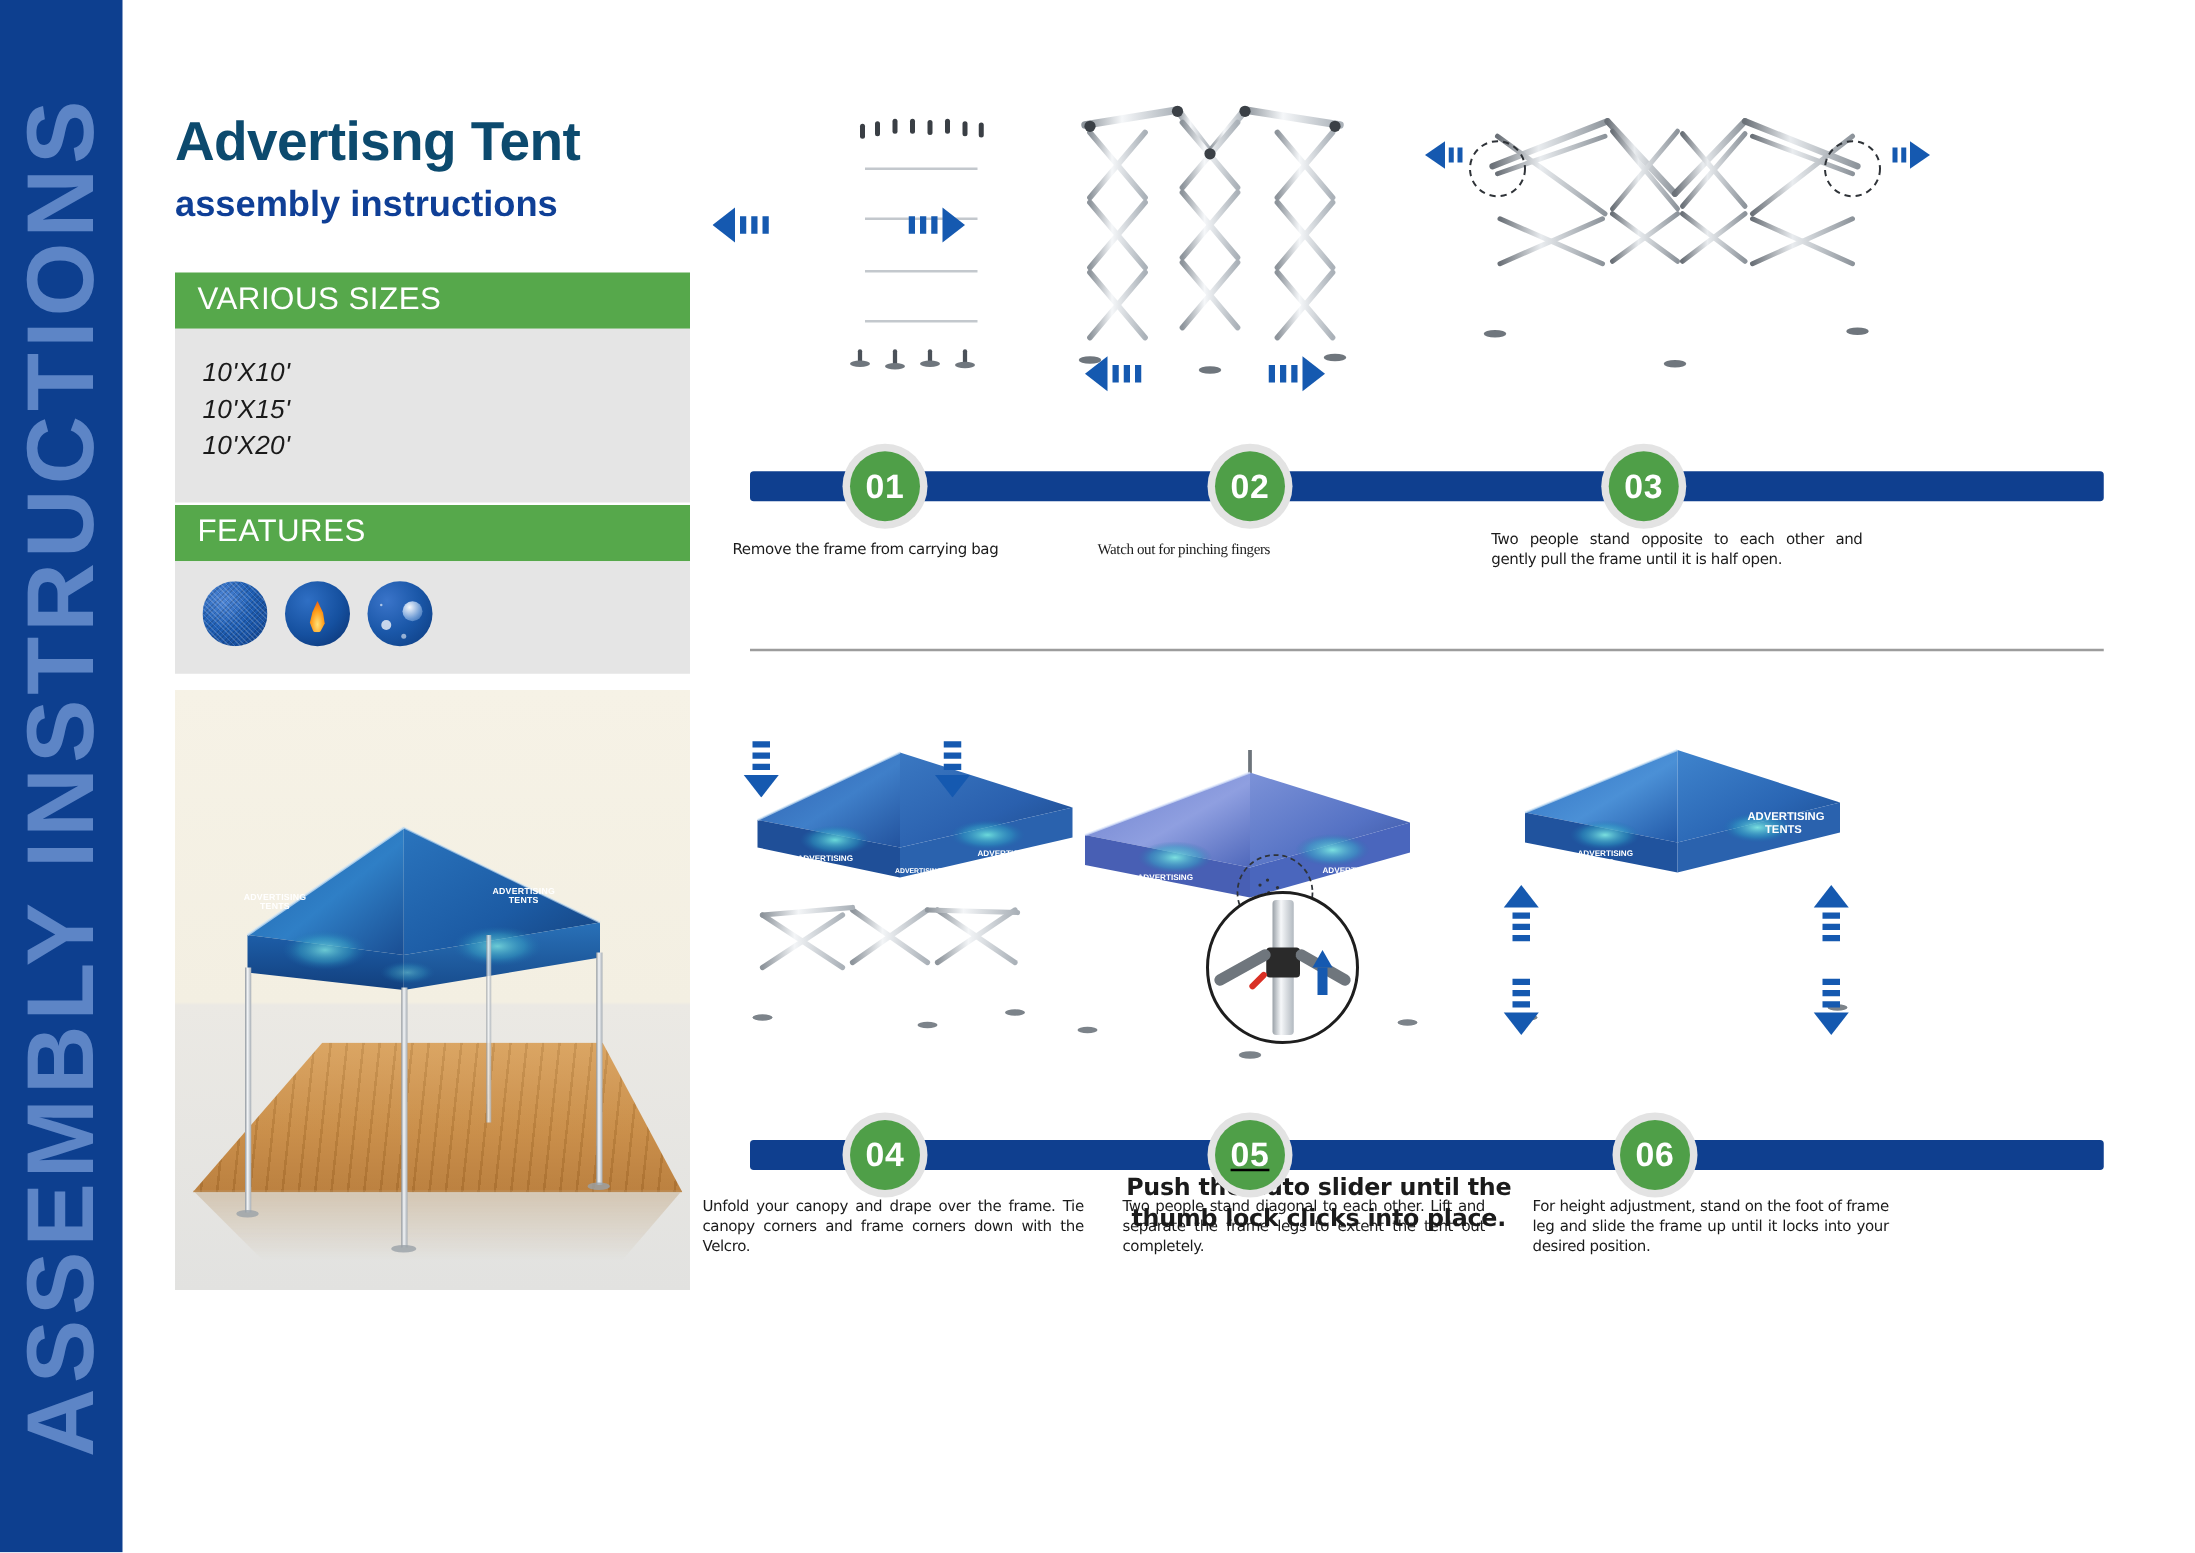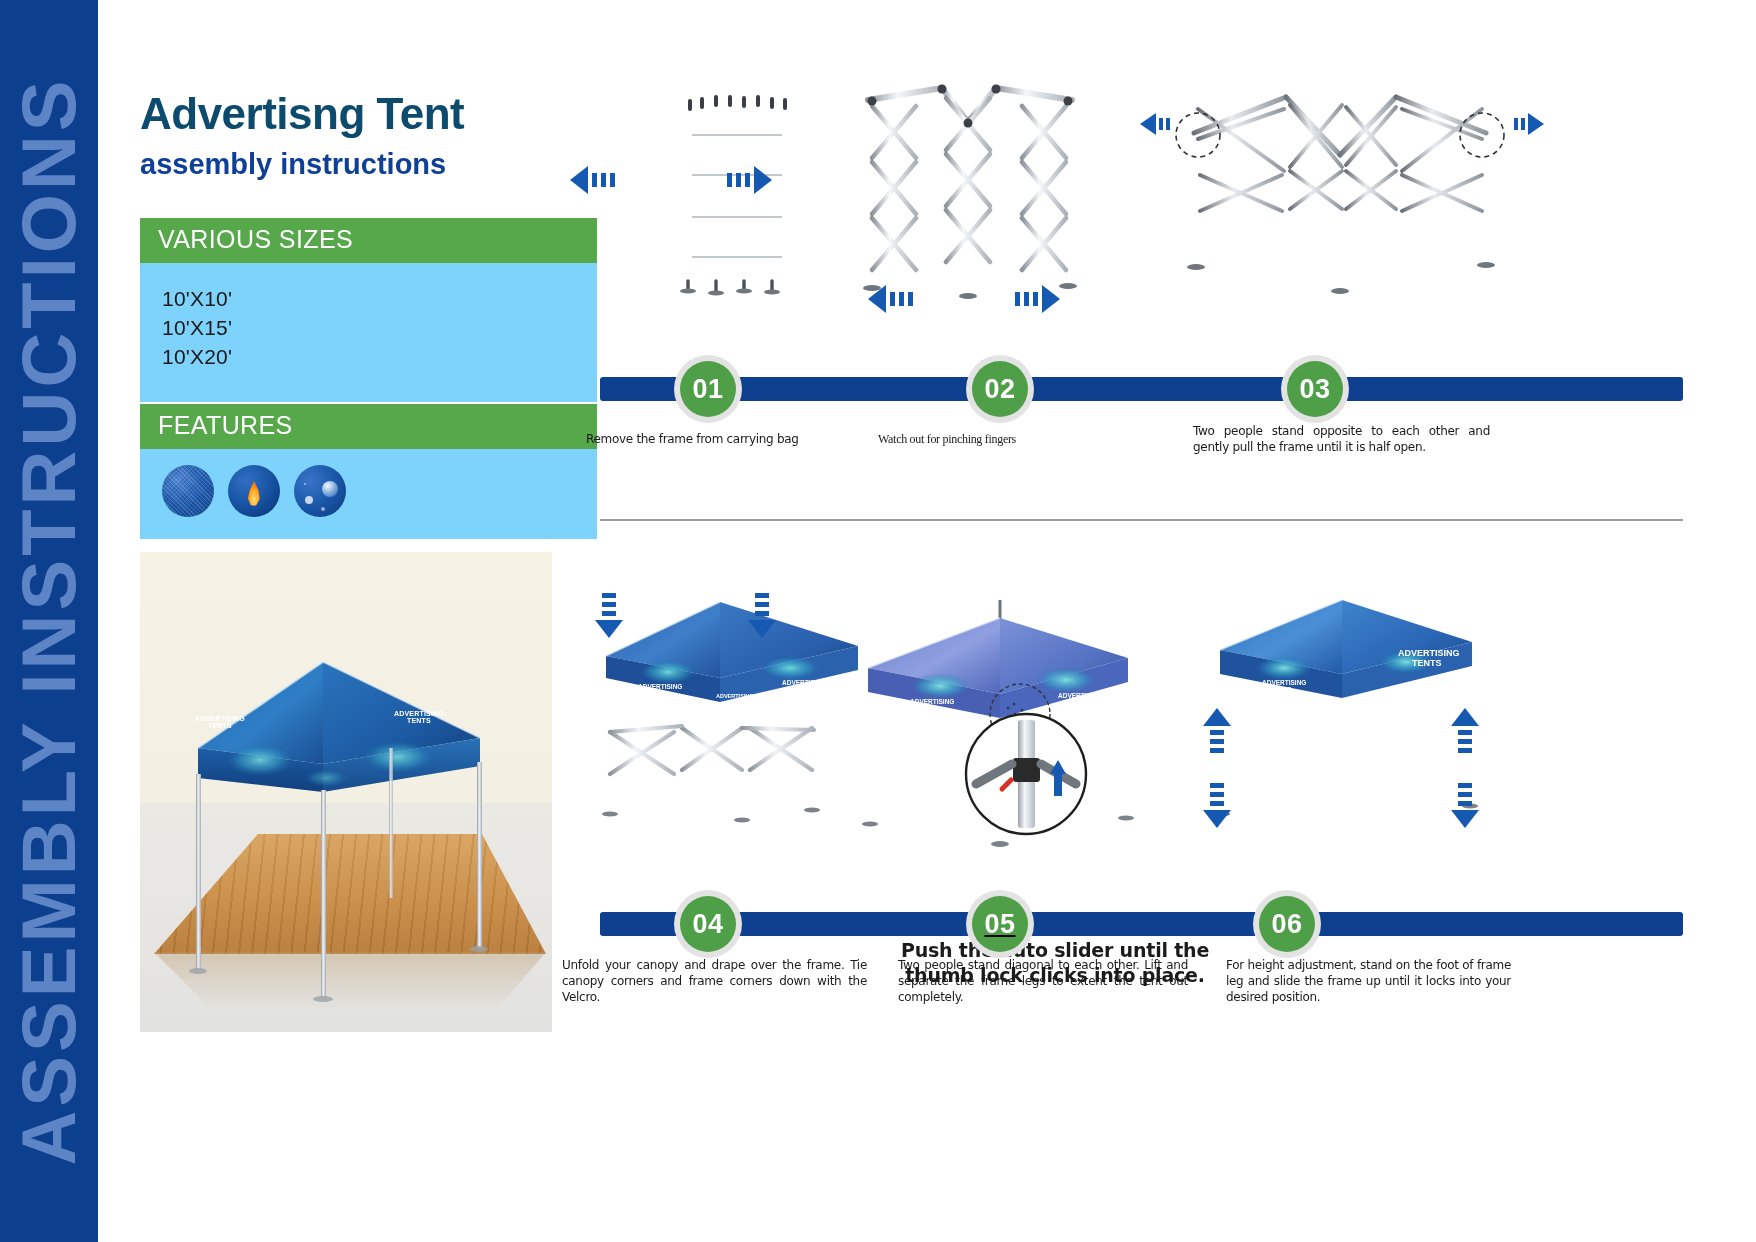--- a/index.html
+++ b/index.html
@@ -71,32 +71,33 @@
     font-size: 29px;
     font-weight: bold;
     color: #0f3f96;
     letter-spacing: 0px;
     line-height: 1;
   }
 
   .panel {
     position: absolute;
     left: 0;
-    width: 457px;
+    width: 412px;
   }
   .panel-head {
     background: #56a84b;
     color: #ffffff;
     font-size: 25px;
     padding: 9px 0 11px 18px;
     letter-spacing: 0.4px;
     line-height: 1;
   }
   .panel-body {
-    background: #7dd3fc;
+    background: #e5e5e5;
+    font-style: italic;
   }
   .sizes-body {
     padding: 22px 0 30px 22px;
   }
   .size-line {
     font-size: 21px;
     color: #1a1a1a;
     line-height: 1.38;
     letter-spacing: 0.2px;
   }
@@ -873,21 +874,21 @@
     </div>
 
     <div class="rail" style="top:912px;"></div>
 
     <div class="badge" style="left:108px; top:924px;">
       <div class="badge-inner">04</div>
     </div>
     <div class="badge" style="left:400px; top:924px;text-decoration:underline;">
       <div class="badge-inner">05</div>
     </div>
-    <div class="badge" style="left:687px; top:924px;justify-content:center;">
+    <div class="badge" style="left:724px; top:924px;justify-content:center;">
       <div class="badge-inner">06</div>
     </div>
 
     <div class="caption" style="left:-38px; top:958px; width:305px;">Unfold your canopy and drape over the frame. Tie canopy corners and frame corners down with the Velcro.</div>
     <div class="caption" style="left:298px; top:958px; width:290px;">Two people stand diagonal to each other. Lift and separate the frame legs to extent the tent out completely.</div>
     <div class="caption" style="left:614px; top:958px; width:285px;margin-left:12px;">For height adjustment, stand on the foot of frame leg and slide the frame up until it locks into your desired position.</div>
 
   </div>
 </div>
 

